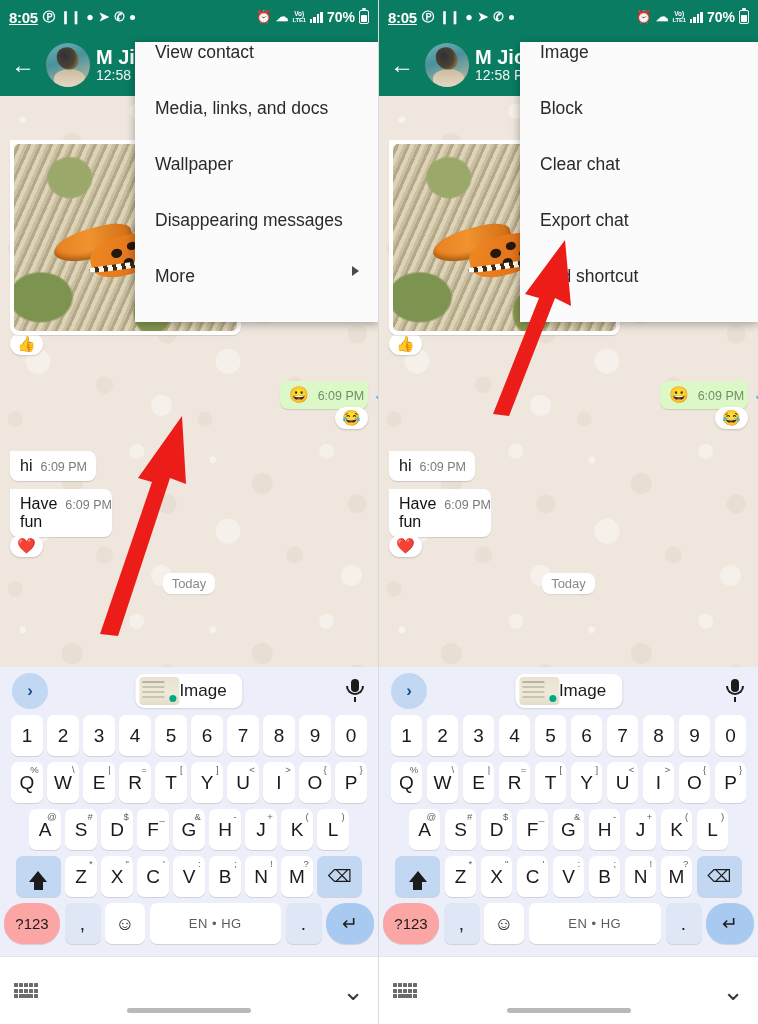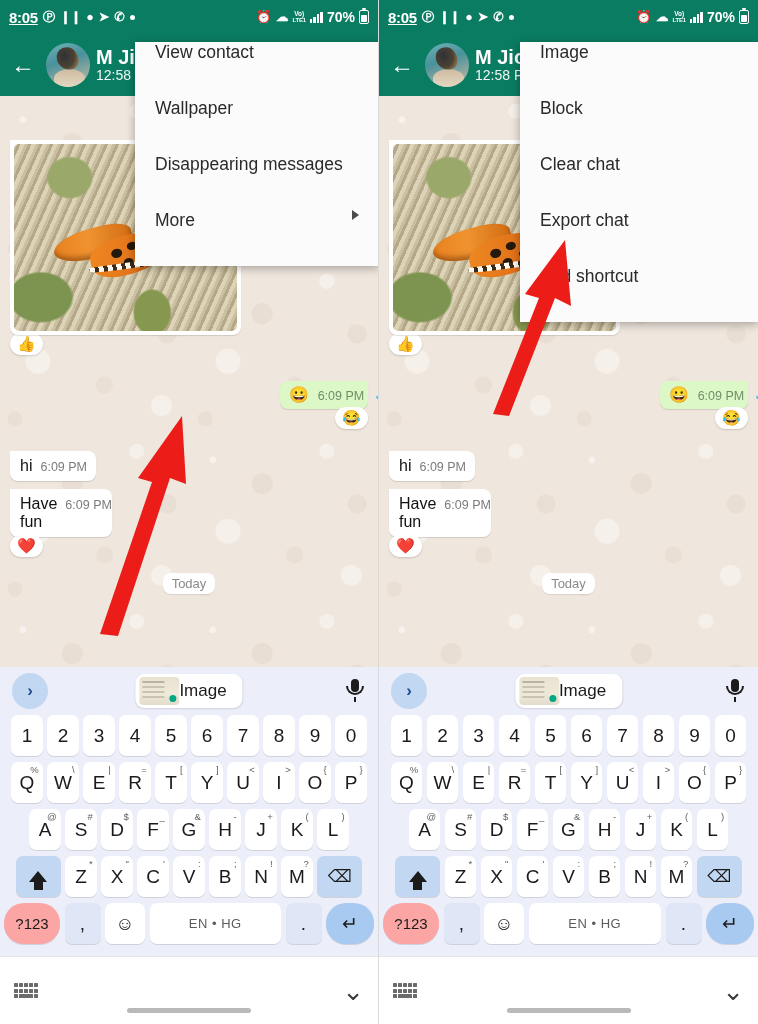--- a/index.html
+++ b/index.html
@@ -509,20 +509,23 @@
       </span>
       <span class="chev">⌄</span>
       <span class="gesture"></span>
     </div>
 
     <div class="menu left" id="menu-left">
         <div class="mitem">
           <span>View contact</span>
         </div>
         <div class="mitem">
+          <span>Media, links, and docs</span>
+        </div>
+        <div class="mitem">
           <span>Wallpaper</span>
         </div>
         <div class="mitem">
           <span>Disappearing messages</span>
         </div>
         <div class="mitem">
           <span>More</span>
           <span class="caret"></span>
         </div>
       </div>

